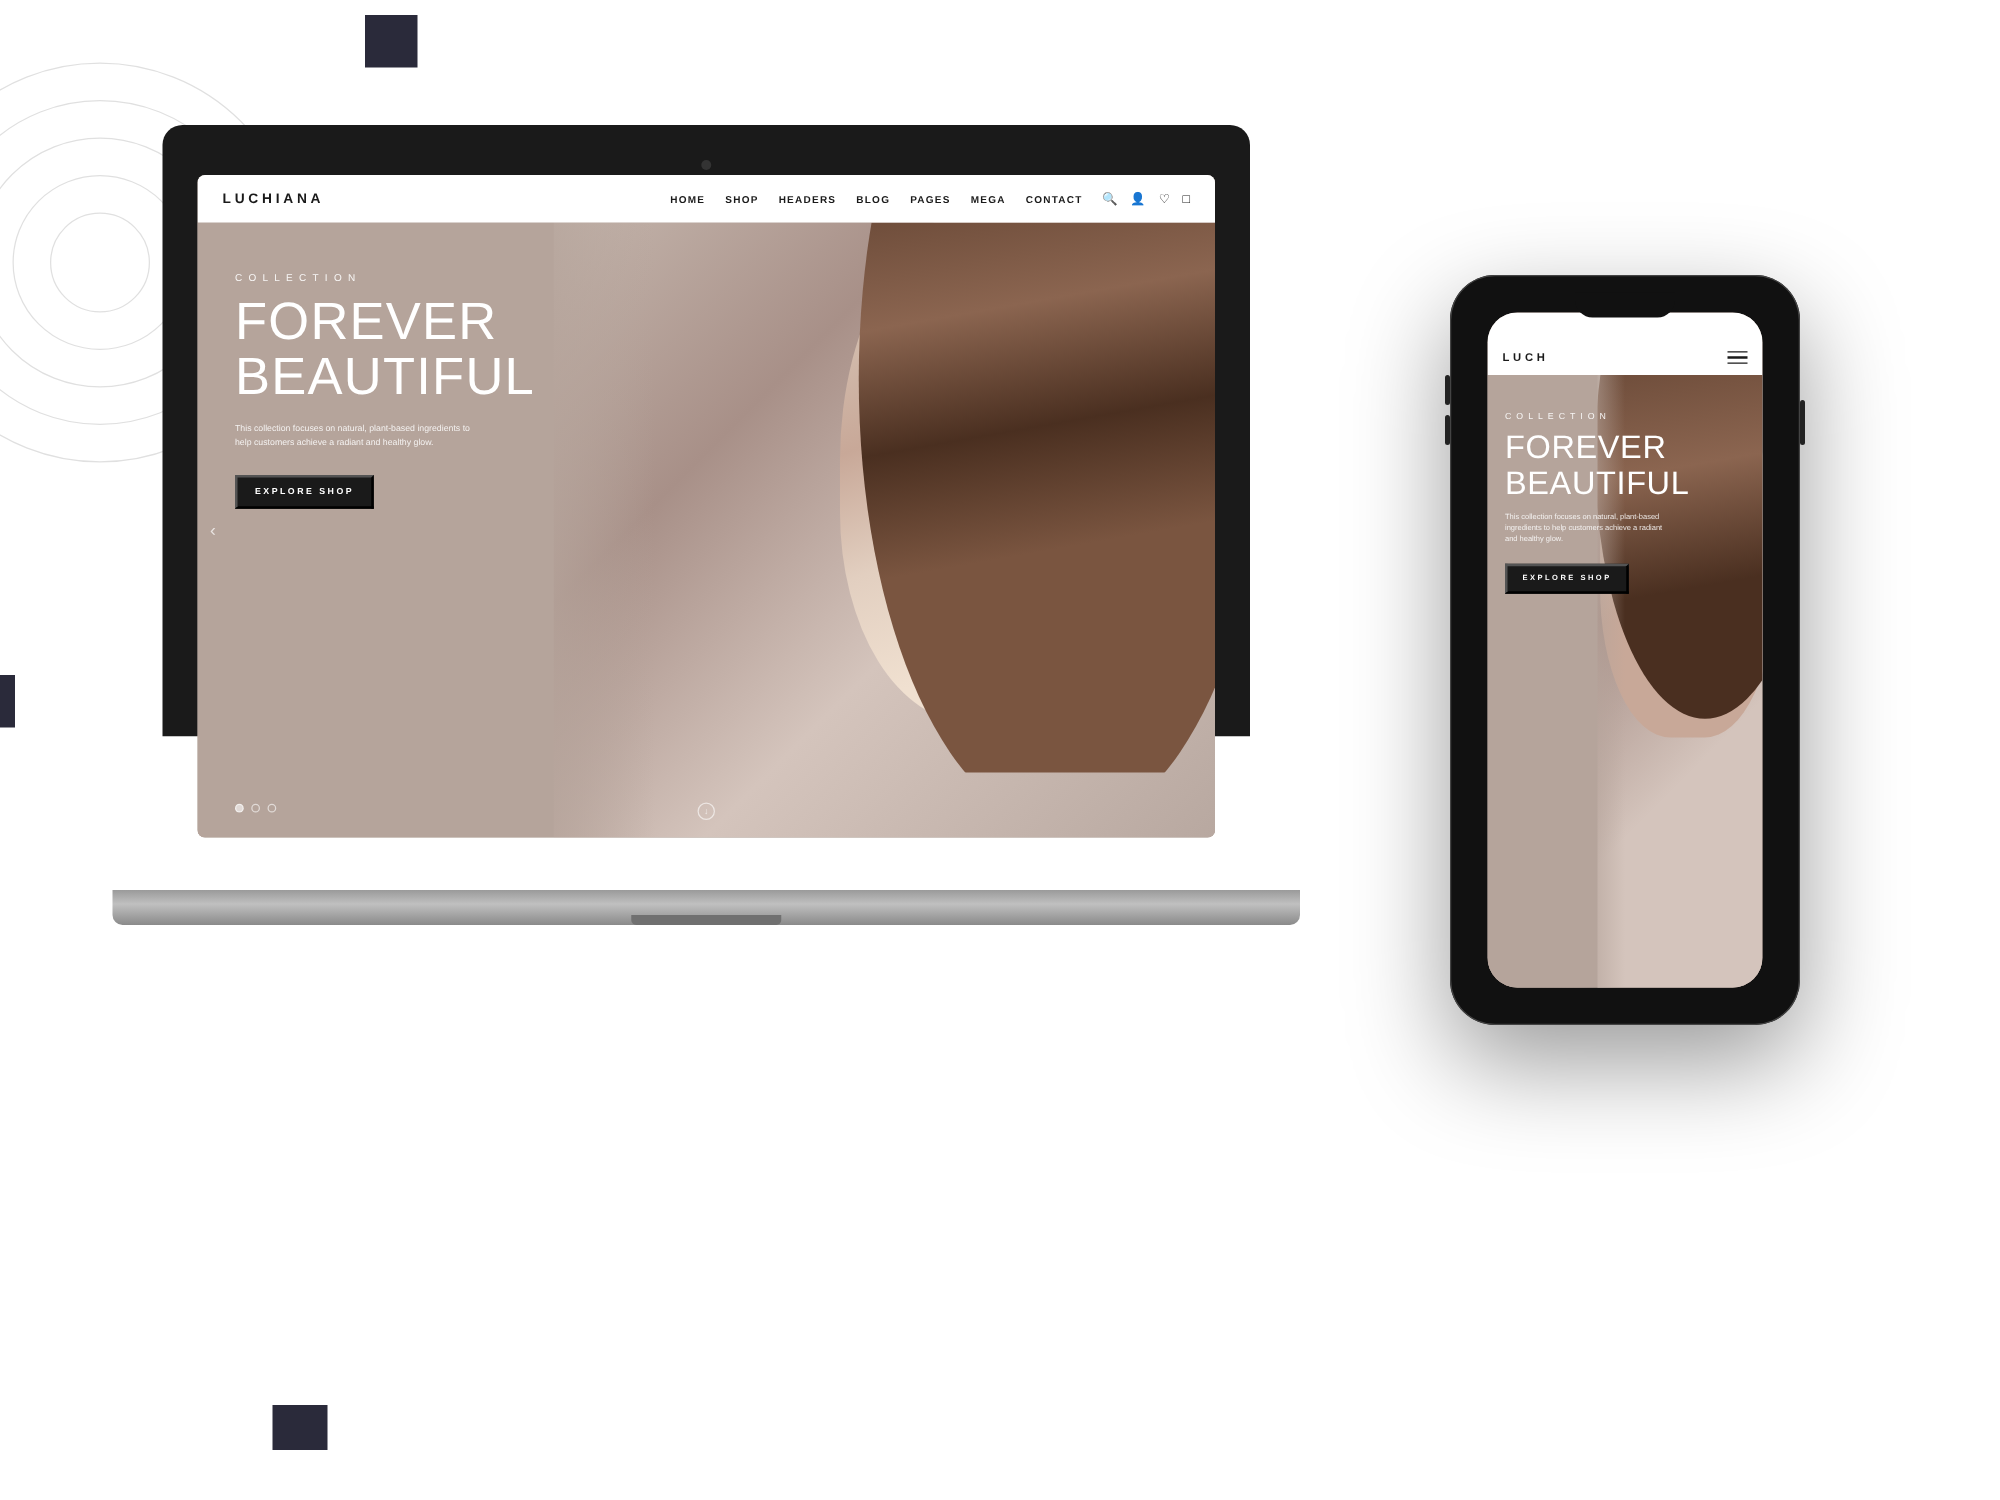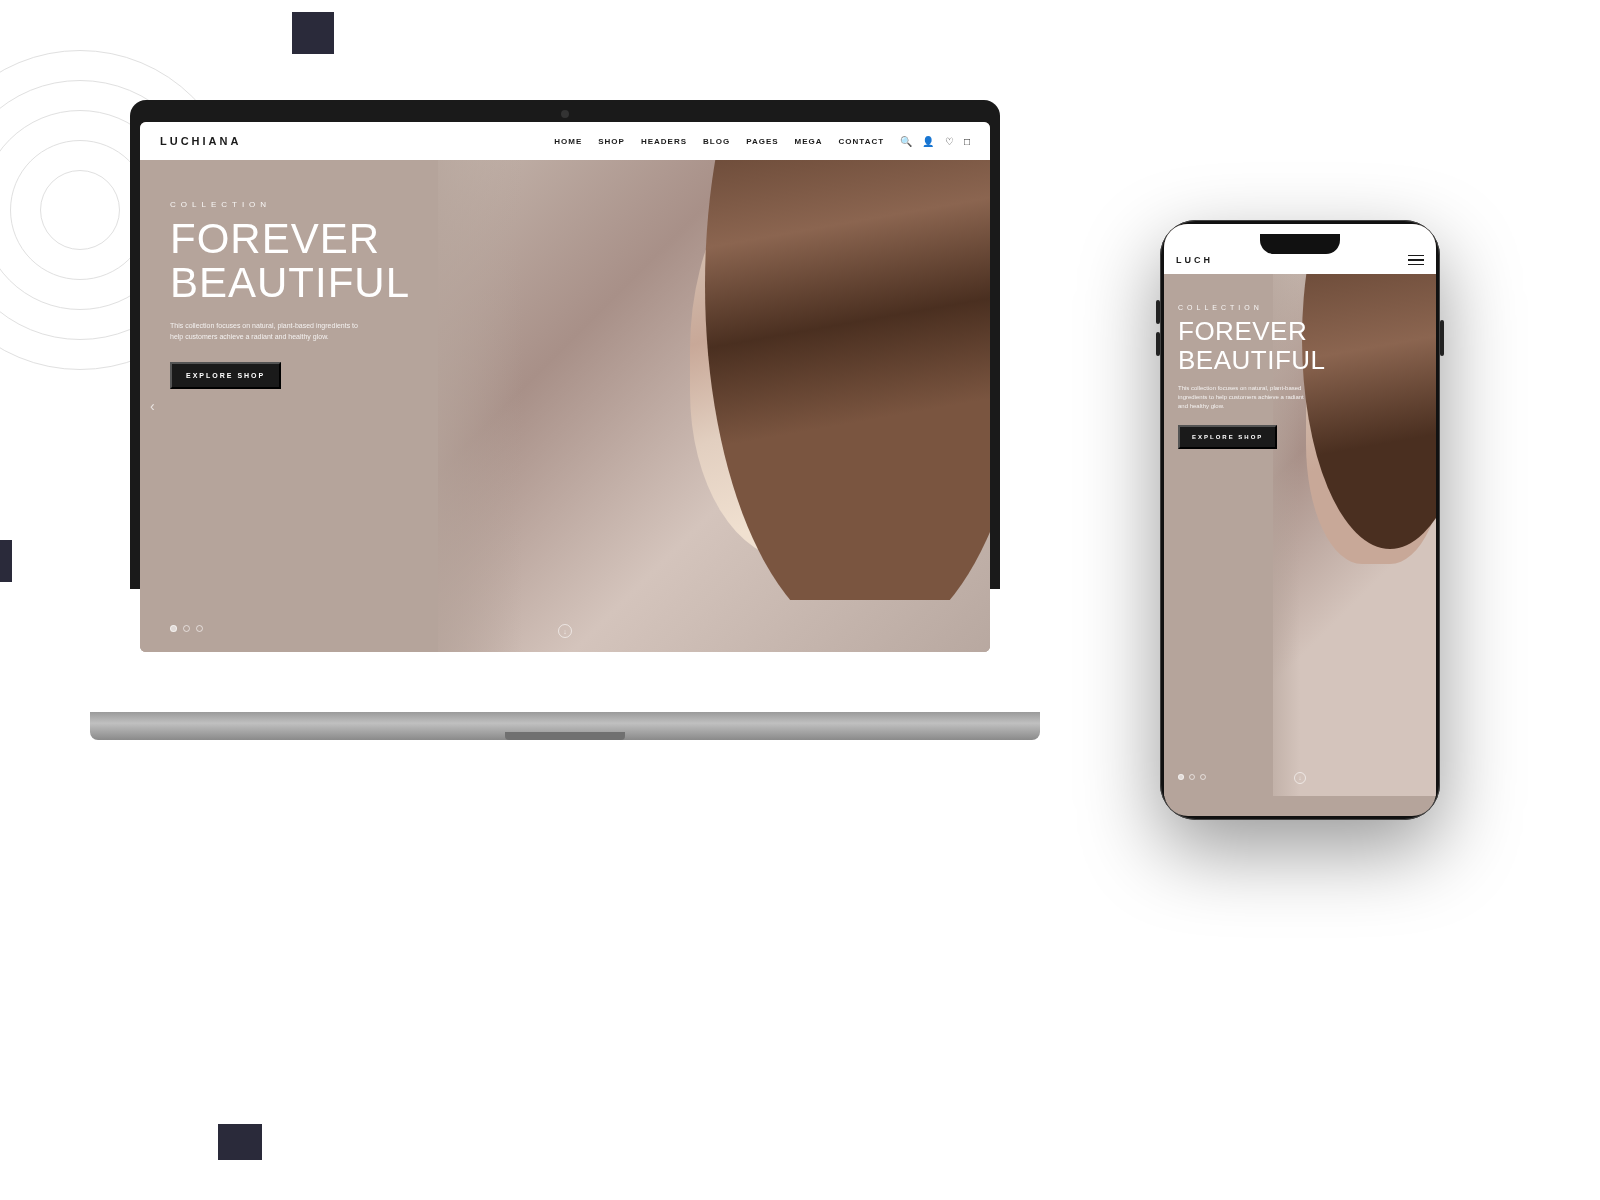--- a/index.html
+++ b/index.html
@@ -50,21 +50,21 @@
       z-index: 2;
     }
 
     .laptop-body {
       position: absolute;
       top: 0; left: 0;
       width: 870px;
       height: 489px;
       background: #1a1a1a;
       border-radius: 16px 16px 0 0;
-      padding: 10px;
+      padding: 28px;
     }
 
     .laptop-camera {
       width: 8px;
       height: 8px;
       background: #333;
       border-radius: 50%;
       margin: 0 auto 4px;
       position: relative;
       z-index: 10;
@@ -297,21 +297,21 @@
       width: 280px;
       height: 600px;
       z-index: 10;
     }
 
     .phone-body {
       width: 280px;
       height: 600px;
       background: #111;
       border-radius: 36px;
-      padding: 4px;
+      padding: 30px;
       position: relative;
       box-shadow: 0 30px 80px rgba(0,0,0,0.4), inset 0 0 0 1px #444;
     }
 
     .phone-notch {
       position: absolute;
       top: 14px;
       left: 50%;
       transform: translateX(-50%);
       width: 80px;

